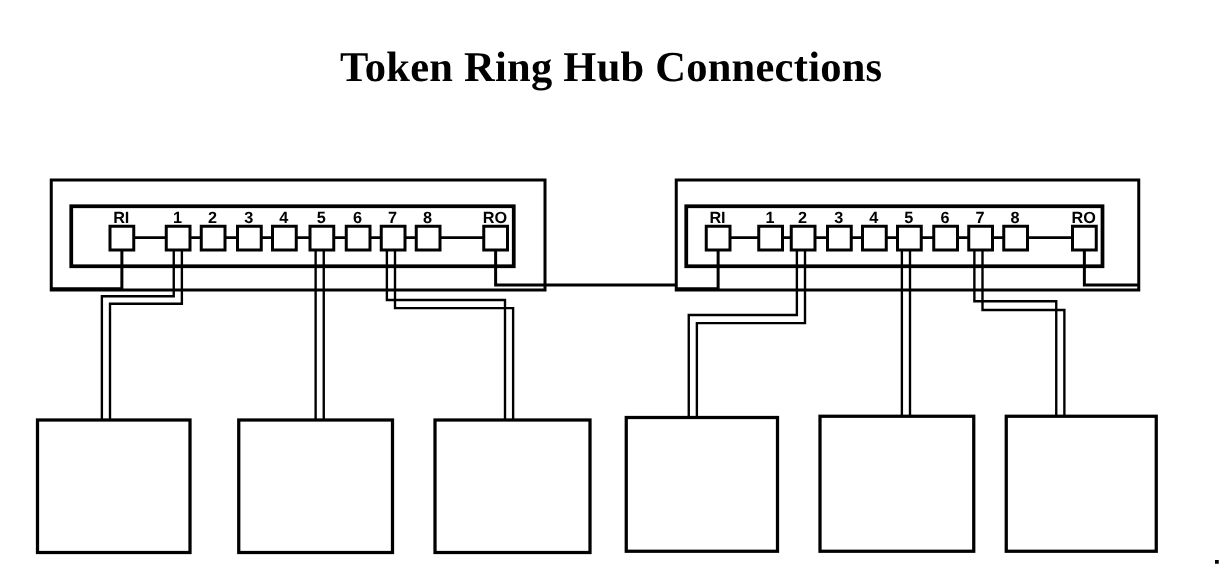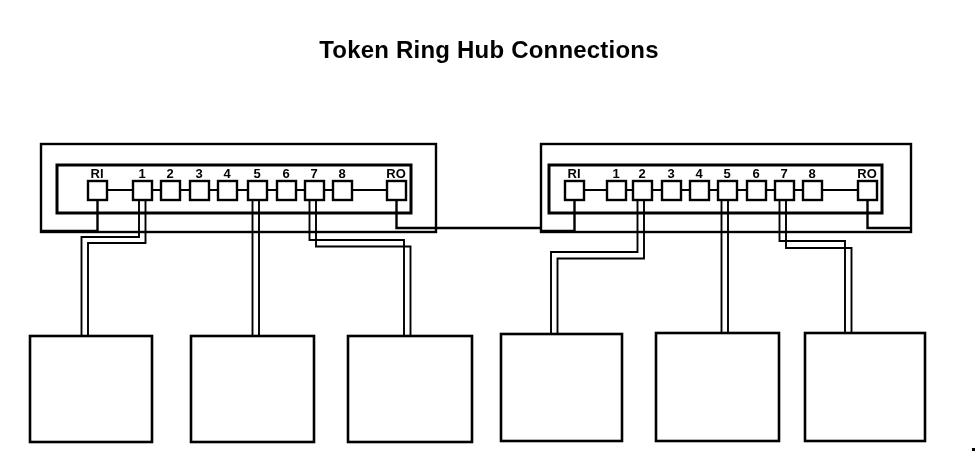--- a/index.html
+++ b/index.html
@@ -18,23 +18,23 @@
     width: 978px;
     height: 458px;
     background: #ffffff;
   }
   #diagram-title {
     position: absolute;
     left: 0;
     top: 36px;
     width: 978px;
     text-align: center;
-    font-family: Liberation Sans, sans-serif;
+    font-family: Liberation Serif, serif;
     font-weight: bold;
-    font-size: 24px;
+    font-size: 34px;
     letter-spacing: 0.2px;
     color: #000000;
     white-space: nowrap;
   }
   svg#diagram-svg {
     position: absolute;
     left: 0;
     top: 0;
   }
   .hub-shell, .port-panel, .station-box {

